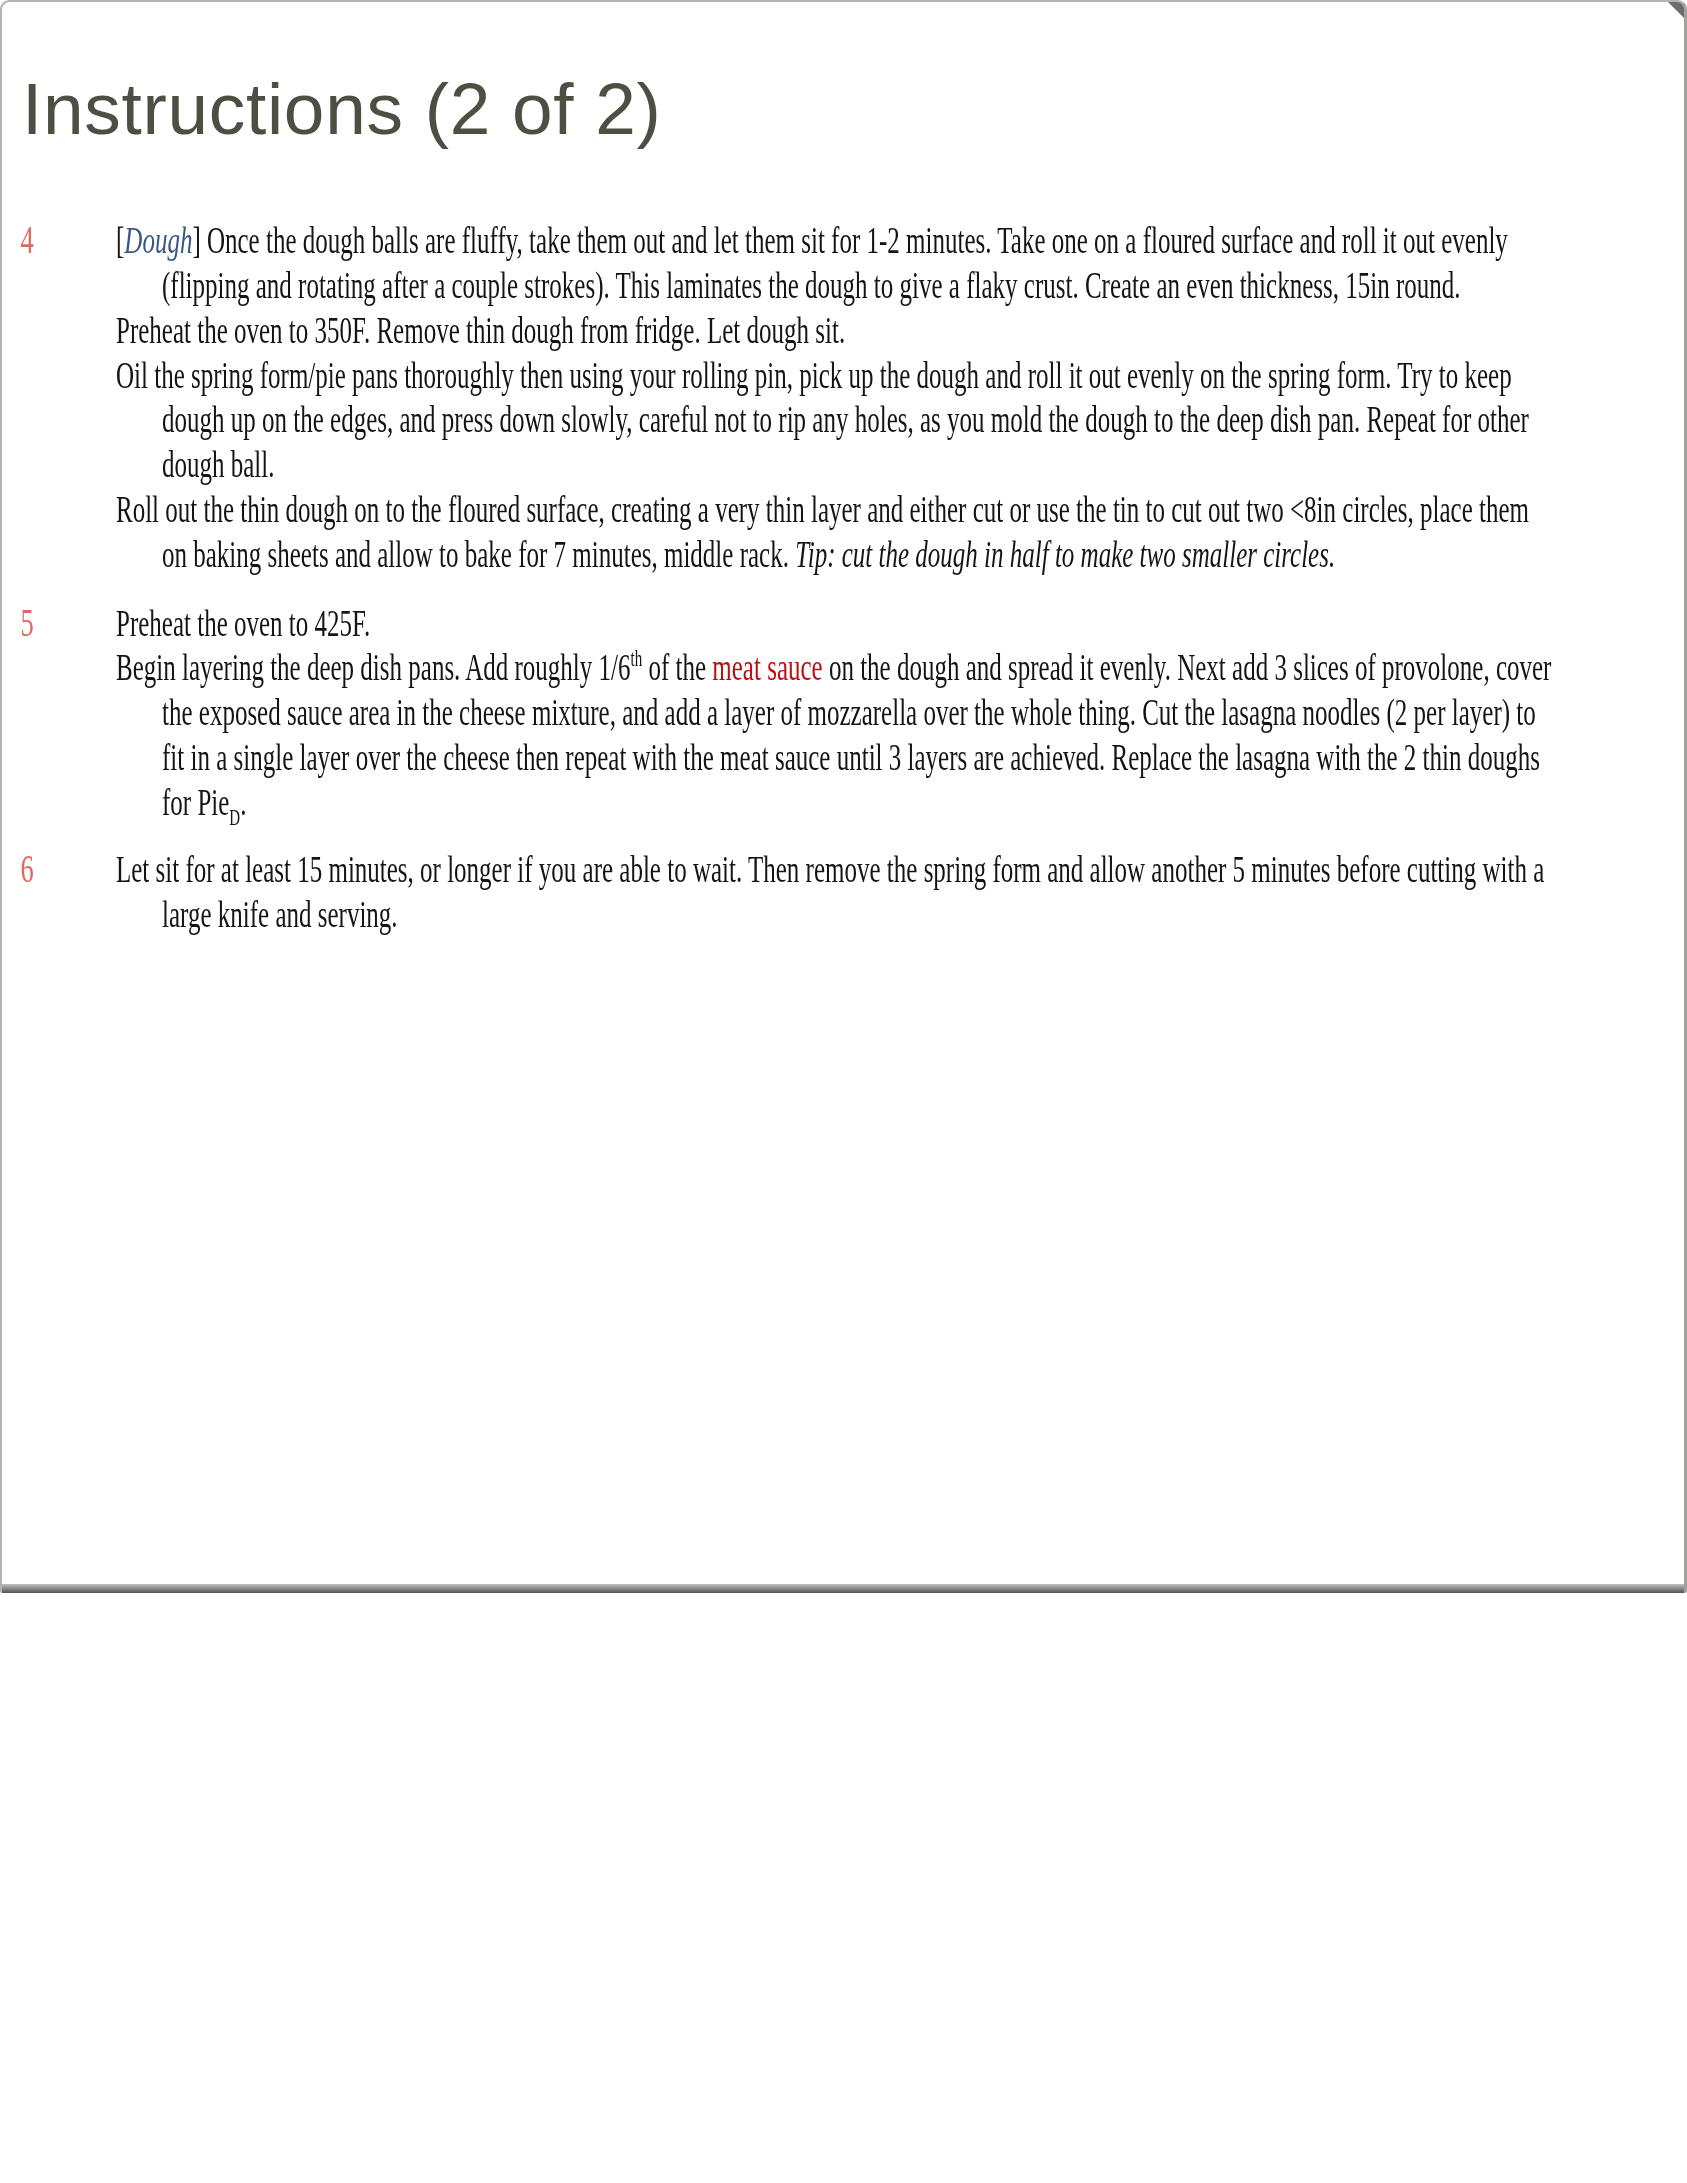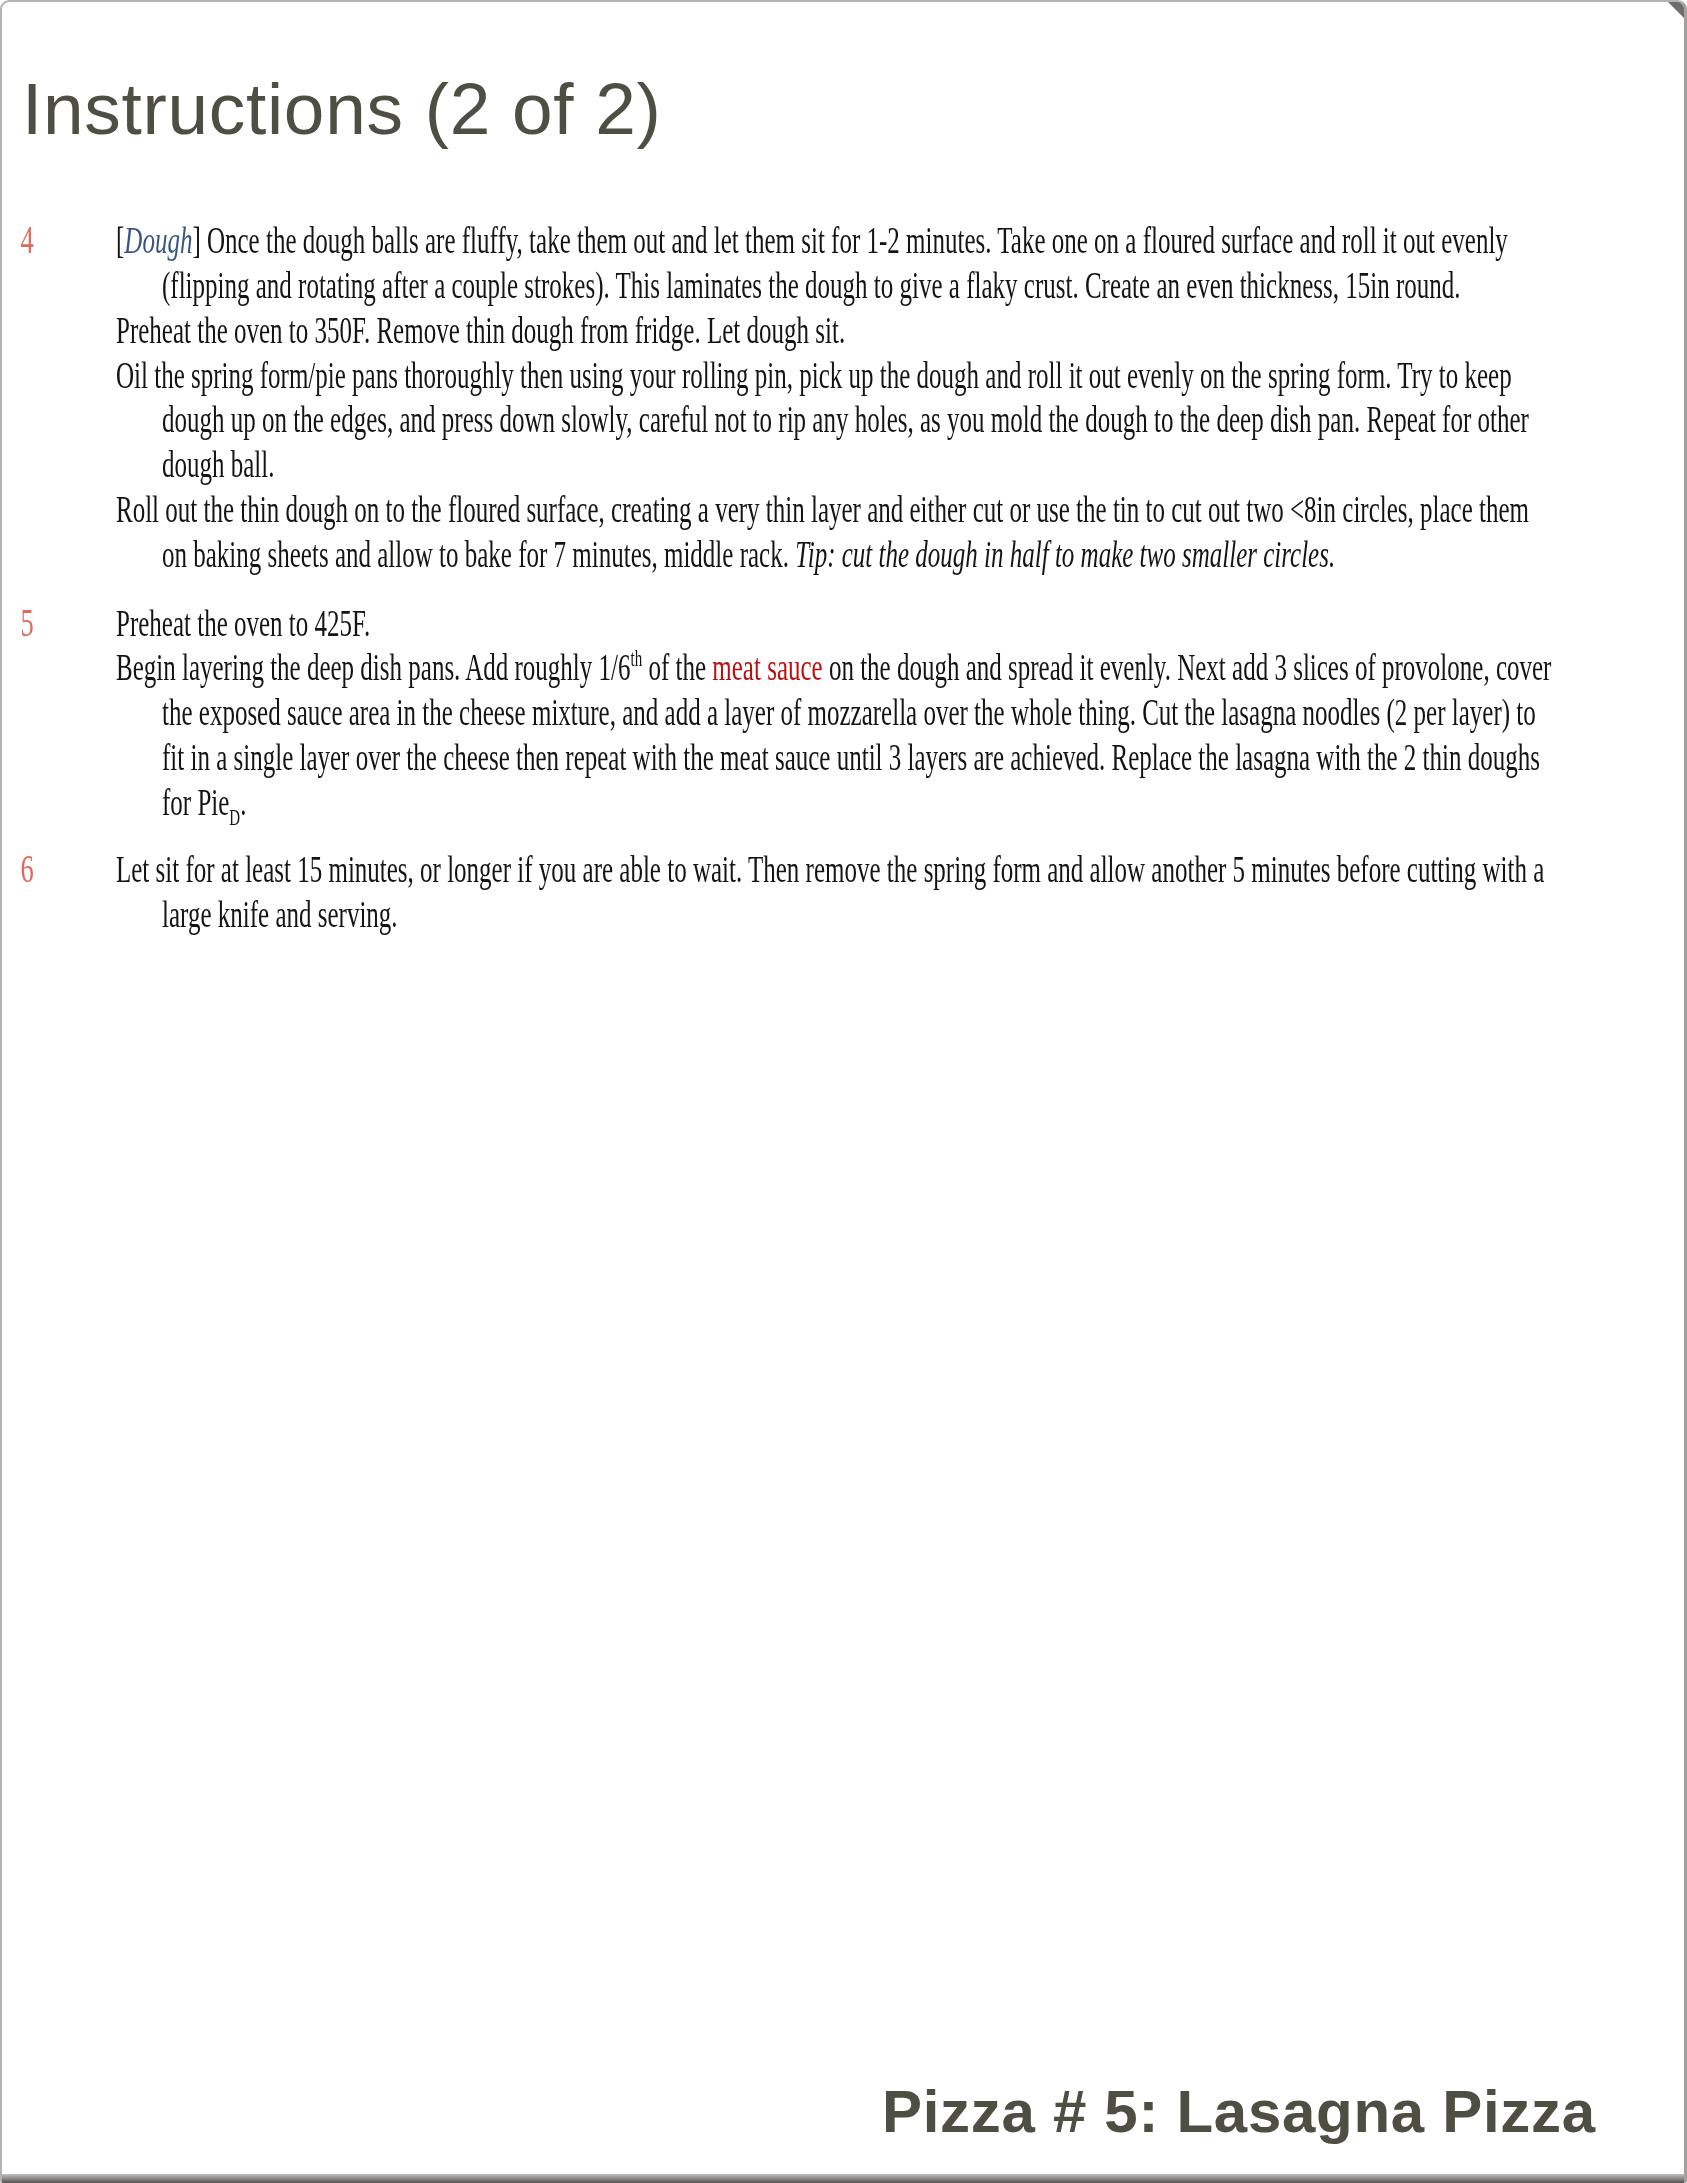--- a/index.html
+++ b/index.html
@@ -3,21 +3,21 @@
 <meta charset="utf-8">
 <style>
   html, body {
     margin: 0;
     padding: 0;
     background: #ffffff;
   }
   .page {
     position: relative;
     width: 1687px;
-    height: 2183px;
+    height: 1593px;
     box-sizing: border-box;
     background: #ffffff;
     border-top: 2.6px solid var(--c-border, #b5b3b1);
     border-left: 2.6px solid var(--c-border, #b5b3b1);
     border-right: 3.3px solid #a3a19f;
     border-radius: 9.3px 9.3px 2px 2px;
     overflow: hidden;
     font-family: "Liberation Serif", serif;
   }
   .bottom-edge {

